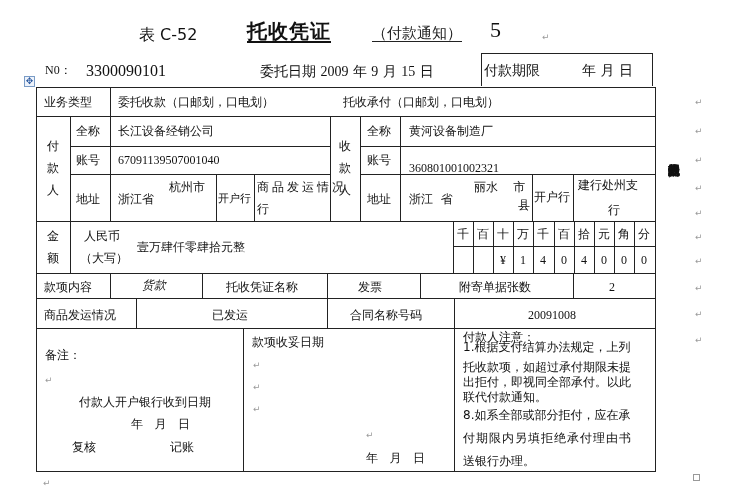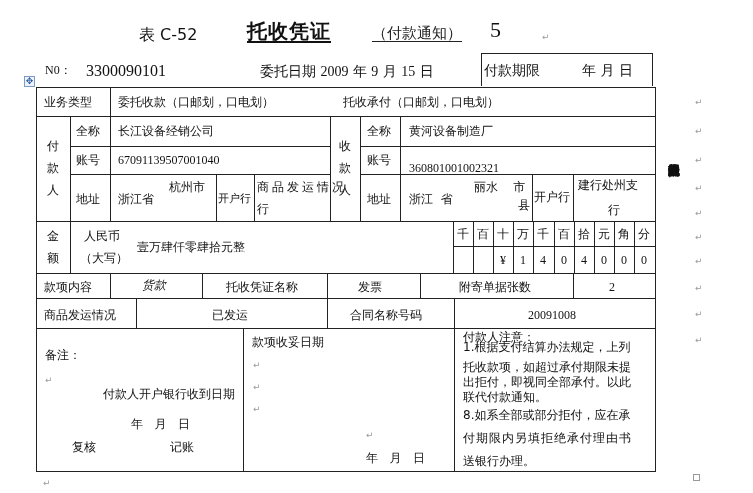--- a/index.html
+++ b/index.html
@@ -171,21 +171,21 @@
 <div class="abs t" style="left:459px;top:280px;">附寄单据张数</div>
 <div class="abs t serif" style="left:609px;top:280px;">2</div>
 
 <div class="abs t" style="left:44px;top:308px;">商品发运情况</div>
 <div class="abs t" style="left:212px;top:308px;">已发运</div>
 <div class="abs t" style="left:350px;top:308px;">合同名称号码</div>
 <div class="abs t serif" style="left:528px;top:308px;">20091008</div>
 
 <div class="abs t" style="left:45px;top:348px;">备注：</div>
 <div class="abs pm" style="left:45px;top:375px;">↵</div>
-<div class="abs t" style="left:79px;top:387px;margin-left:24px;">付款人开户银行收到日期</div>
+<div class="abs t" style="left:79px;top:395px;">付款人开户银行收到日期</div>
 <div class="abs t" style="left:131px;top:417px;white-space:pre;">年   月   日</div>
 <div class="abs t" style="left:72px;top:440px;">复核</div>
 <div class="abs t" style="left:170px;top:440px;">记账</div>
 
 <div class="abs t" style="left:252px;top:335px;">款项收妥日期</div>
 <div class="abs pm" style="left:253px;top:360px;">↵</div>
 <div class="abs pm" style="left:253px;top:382px;">↵</div>
 <div class="abs pm" style="left:253px;top:404px;">↵</div>
 <div class="abs pm" style="left:366px;top:430px;">↵</div>
 <div class="abs t" style="left:366px;top:451px;white-space:pre;">年   月   日</div>

